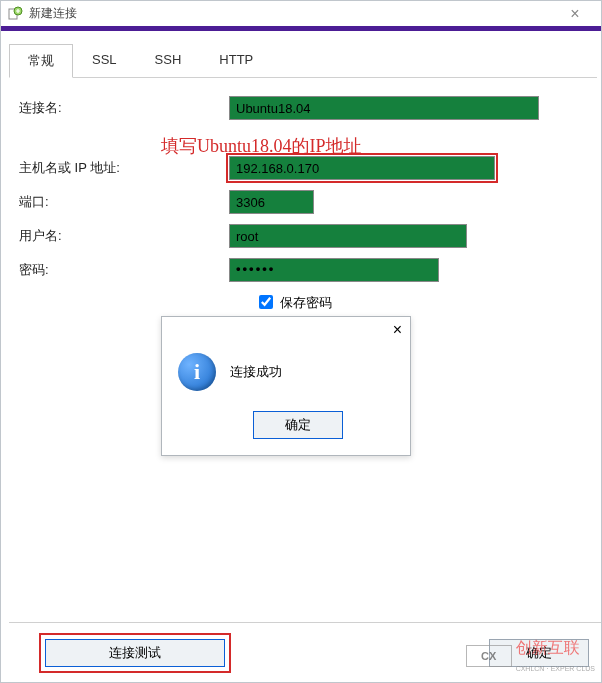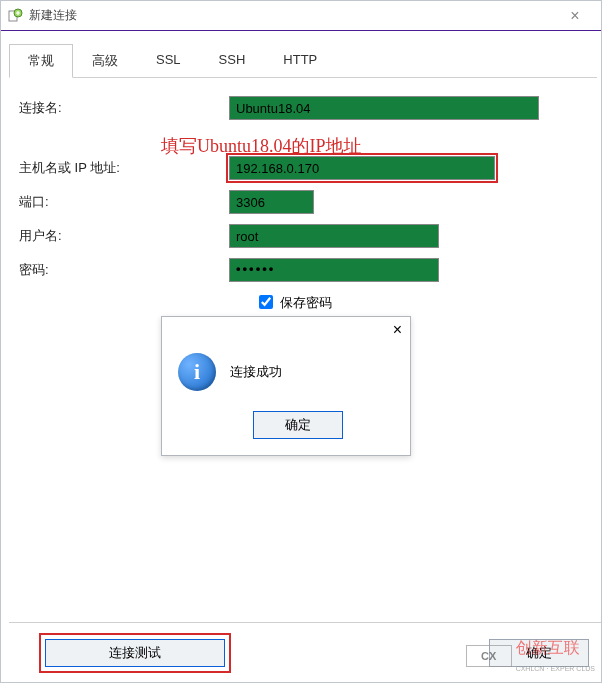--- a/index.html
+++ b/index.html
@@ -20,21 +20,21 @@
     position: relative;
     background: #fff;
   }
   .titlebar {
     display: flex;
     align-items: center;
     height: 30px;
     padding: 0 6px;
     font-size: 12px;
     color: #444;
-    border-bottom: 1px solid #4c1d95;
+    border-bottom: 5px solid #4c1d95;
   }
   .titlebar .app-icon {
     width: 16px; height: 16px;
     margin-right: 6px;
     display: inline-flex; align-items: center; justify-content: center;
     font-size: 14px;
   }
   .titlebar .spacer { flex: 1; }
   .titlebar .close-x {
     width: 40px; text-align: center;
@@ -83,21 +83,21 @@
   .row .inp {
     border: 1px solid #888;
     height: 24px;
     padding: 2px 6px;
     font-size: 13px;
     background: #15803d;
   }
   .inp-wide { width: 310px; }
   .inp-ip { width: 266px; }
   .inp-port { width: 85px; }
-  .inp-user { width: 210px; }
+  .inp-user { width: 238px; }
   .inp-pass { width: 210px; letter-spacing: 2px; font-weight: bold; }
   .red-box { outline: 2px solid #d42a2a; outline-offset: 1px; }
   .save-row { padding-left: 236px; margin-top: 6px; display:flex; align-items:flex-end; gap:4px; }
   .save-row input[type=checkbox] { width: 14px; height: 14px; }
 
   .footer {
     position: absolute;
     left: 8px; right: 0; bottom: 0;
     height: 60px;
     border-top: 1px solid #d0d0d0;
@@ -191,21 +191,20 @@
       </svg>
     </span>
     <span>新建连接</span>
     <span class="spacer"></span>
     <span class="close-x">×</span>
   </div>
 
   <div class="content">
     <div class="tabs">
       <div class="tab active"><span>常规</span></div>
-      <div class="tab"><span>高级</span></div>
       <div class="tab"><span>SSL</span></div>
       <div class="tab"><span>SSH</span></div>
       <div class="tab"><span>HTTP</span></div>
     </div>
 
     <div class="form">
       <div class="row">
         <label class="lbl">连接名:</label>
         <input class="inp inp-wide" value="Ubuntu18.04" style="">
       </div>

